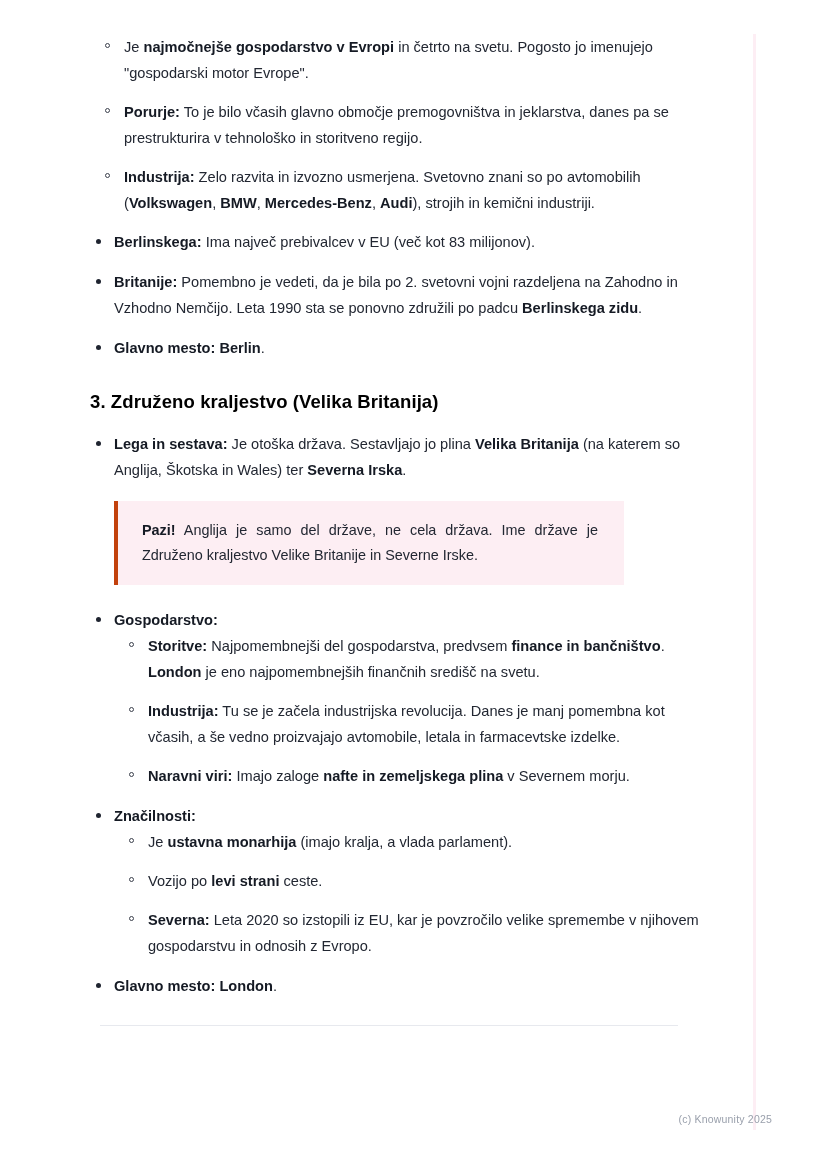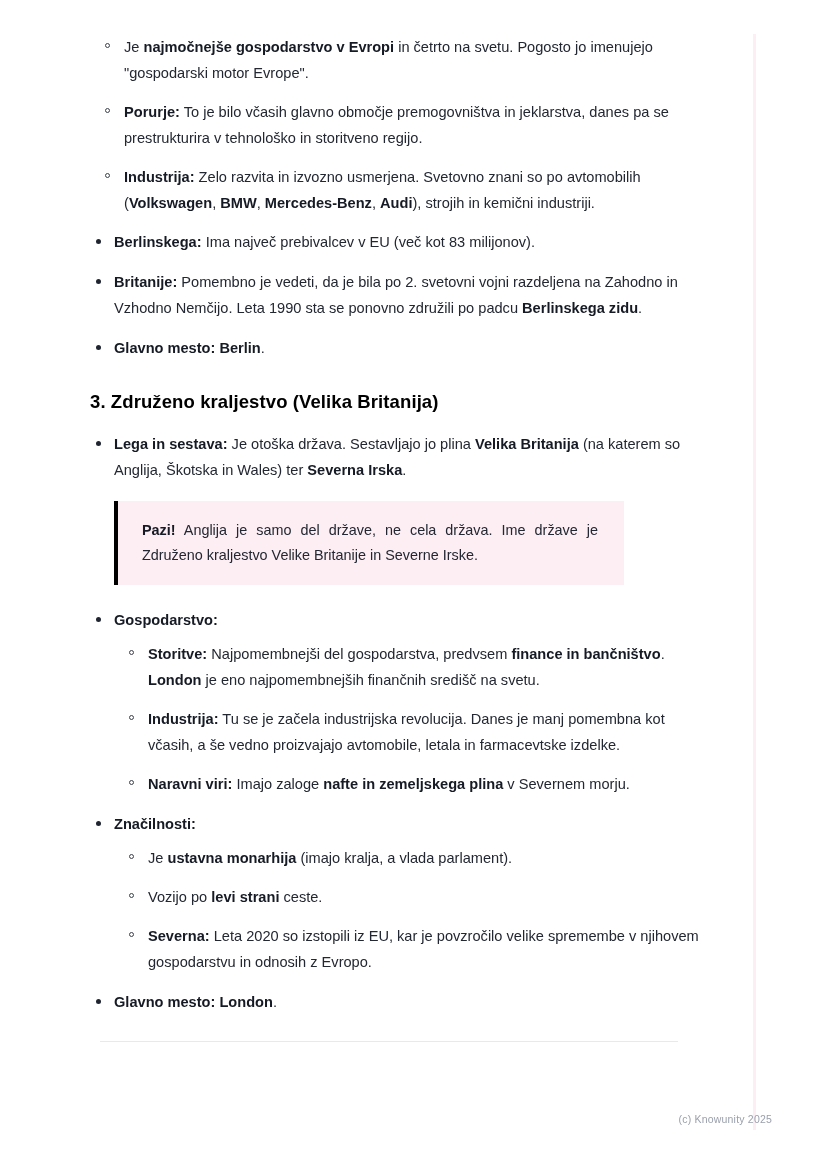--- a/index.html
+++ b/index.html
@@ -52,21 +52,20 @@
     content: "";
     position: absolute;
     left: 6px;
     top: 10px;
     width: 5px;
     height: 5px;
     border-radius: 50%;
     background: #1f2430;
   }
   .lvl2 {
-    margin-top: 8px;
     margin-left: 10px;
   }
   .lvl2 > li {
     padding-left: 24px;
     margin-bottom: 13px;
   }
   .lvl2 > li::before {
     content: "";
     position: absolute;
     left: 5px;
@@ -84,21 +83,21 @@
   }
   h2.section {
     font-size: 18.5px;
     font-weight: 700;
     color: #000000;
     margin: 30px 0 18px 0;
     letter-spacing: 0.1px;
   }
   .callout {
     background: #fdeef3;
-    border-left: 4px solid #000000;
+    border-left: 4px solid #c2410c;
     padding: 17px 26px 17px 24px;
     margin: 18px 0 22px 24px;
     width: 510px;
     box-sizing: border-box;
     font-size: 14.4px;
     line-height: 25px;
     text-align: justify;
     color: #222732;
   }
   .divider {

